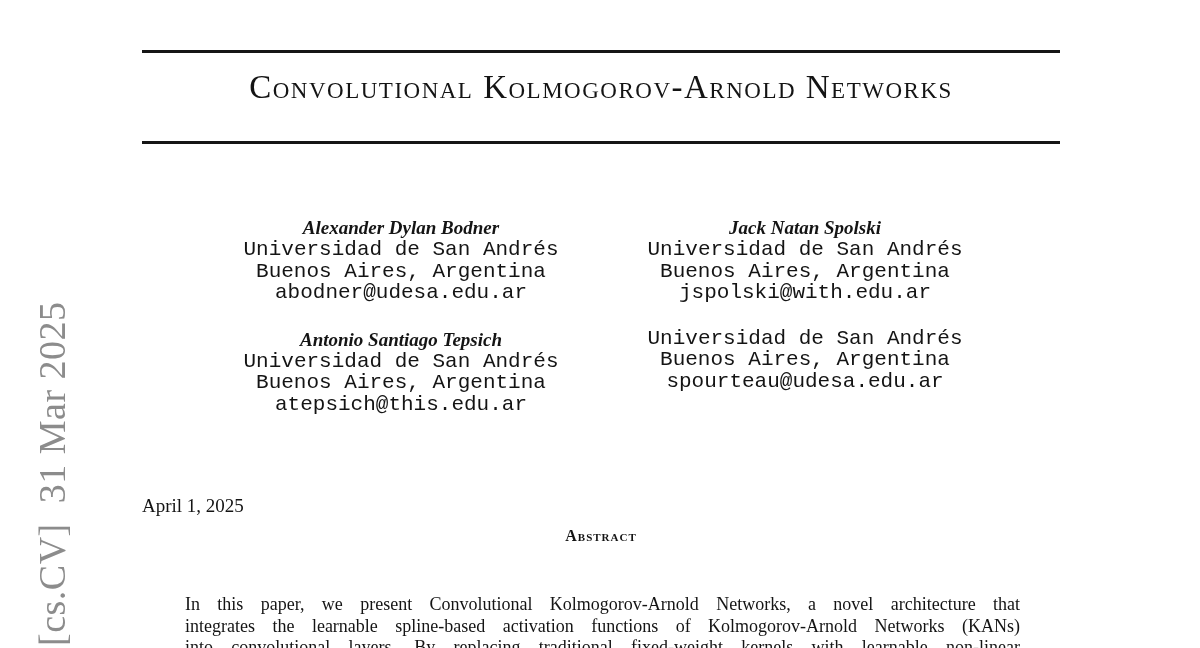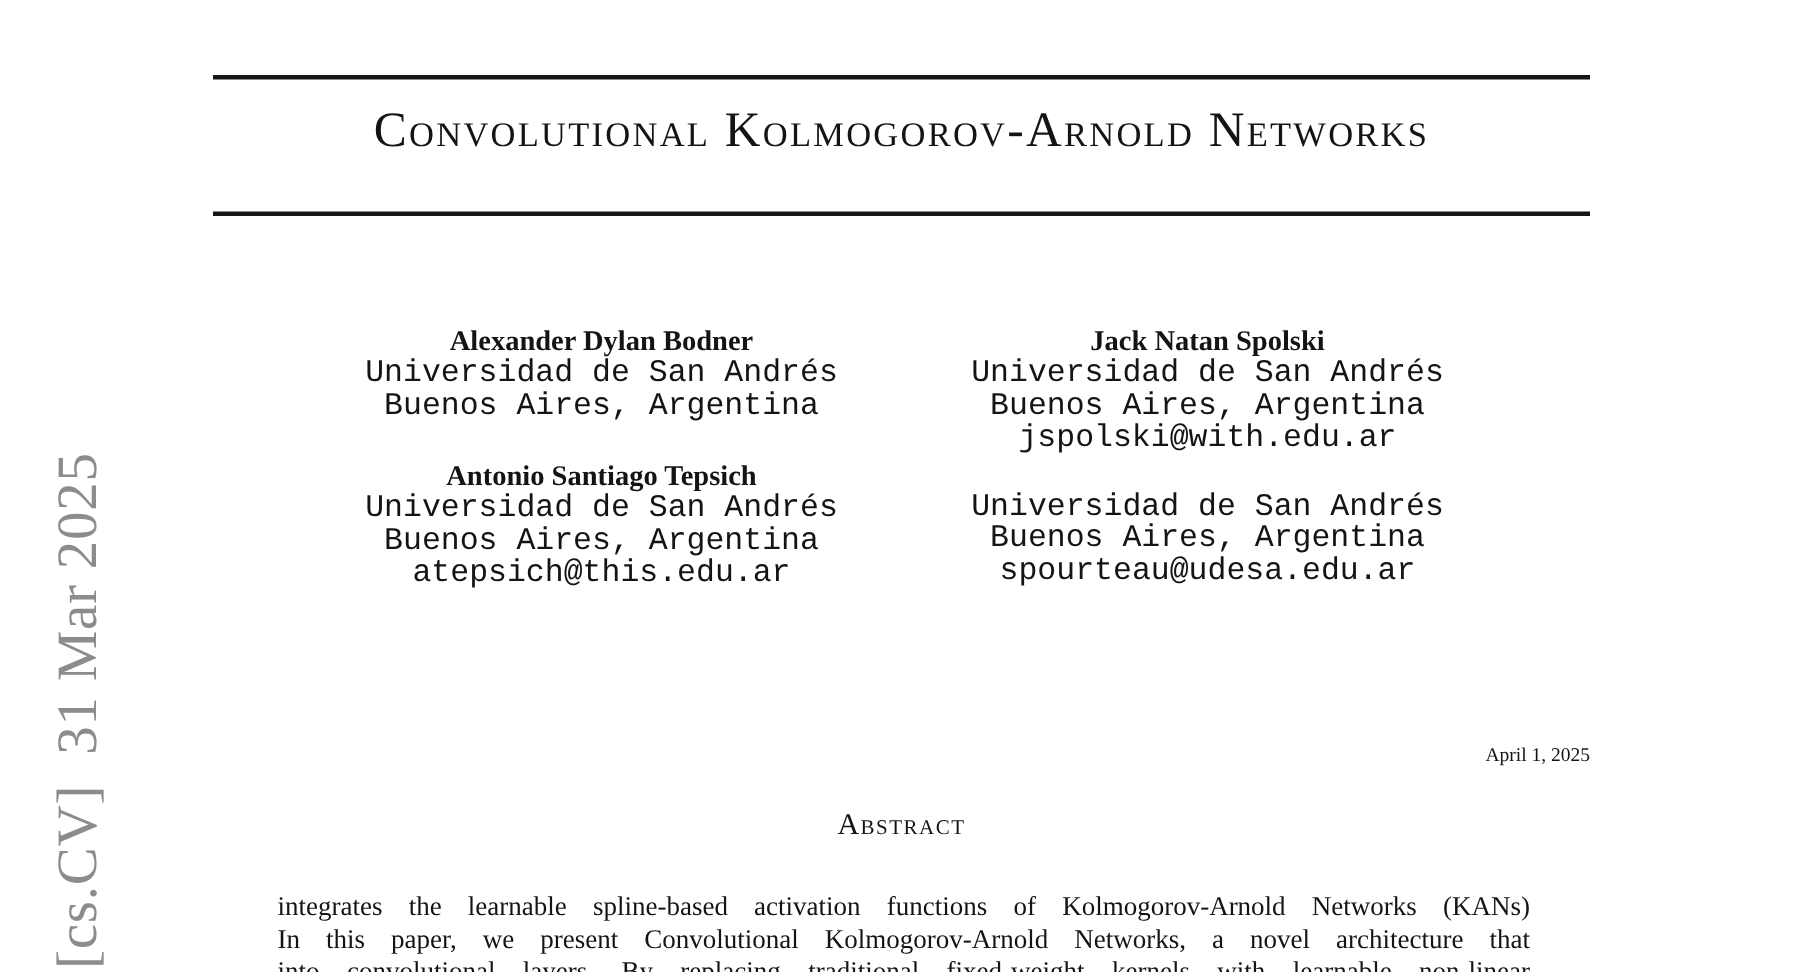--- a/index.html
+++ b/index.html
@@ -53,44 +53,45 @@
     width: 340px;
     text-align: center;
   }
   .col-1 { left: 231px; }
   .col-2 { left: 635px; }
   .author-block + .author-block { margin-top: 24px; }
   .author-name {
     font-weight: bold;
     font-size: 19px;
     line-height: 23px;
+    font-style: italic;
   }
   .author-line {
     font-family: "Liberation Mono", "DejaVu Sans Mono", monospace;
     font-size: 21px;
     line-height: 21.5px;
     white-space: nowrap;
   }
   .date-line {
     position: absolute;
     left: 142px;
     top: 495px;
     width: 918px;
-    text-align: right;
-    font-size: 13px;
+    text-align: left;
+    font-size: 19px;
   }
   .abstract-heading {
     position: absolute;
     left: 142px;
-    top: 539px;
+    top: 527px;
     width: 918px;
     text-align: center;
-    font-weight: normal;
+    font-weight: bold;
     font-variant: small-caps;
-    font-size: 20px;
+    font-size: 16px;
     letter-spacing: 1px;
   }
   .abstract-body {
     position: absolute;
     left: 185px;
     top: 594px;
     width: 835px;
     font-size: 18px;
     line-height: 21.7px;
   }
@@ -108,20 +109,21 @@
 
   <div class="rule rule-top"></div>
   <div class="paper-title">Convolutional Kolmogorov-Arnold Networks</div>
   <div class="rule rule-bottom"></div>
 
   <div class="author-col col-1">
     <div class="author-block">
       <div class="author-name">Alexander Dylan Bodner</div>
       <div class="author-line">Universidad de San Andrés</div>
       <div class="author-line">Buenos Aires, Argentina</div>
+      <div class="author-line">abodner@udesa.edu.ar</div>
     </div>
     <div class="author-block">
       <div class="author-name">Antonio Santiago Tepsich</div>
       <div class="author-line">Universidad de San Andrés</div>
       <div class="author-line">Buenos Aires, Argentina</div>
       <div class="author-line">atepsich@this.edu.ar</div>
     </div>
   </div>
 
   <div class="author-col col-2">
@@ -136,18 +138,18 @@
       <div class="author-line">Buenos Aires, Argentina</div>
       <div class="author-line">spourteau@udesa.edu.ar</div>
     </div>
   </div>
 
   <div class="date-line">April 1, 2025</div>
 
   <div class="abstract-heading">Abstract</div>
 
   <div class="abstract-body">
+    <div class="abstract-line">In this paper, we present Convolutional Kolmogorov-Arnold Networks, a novel architecture that</div>
     <div class="abstract-line">integrates the learnable spline-based activation functions of Kolmogorov-Arnold Networks (KANs)</div>
-    <div class="abstract-line">In this paper, we present Convolutional Kolmogorov-Arnold Networks, a novel architecture that</div>
     <div class="abstract-line">into convolutional layers. By replacing traditional fixed-weight kernels with learnable non-linear</div>
   </div>
 
 </div>
 
 </body></html>

